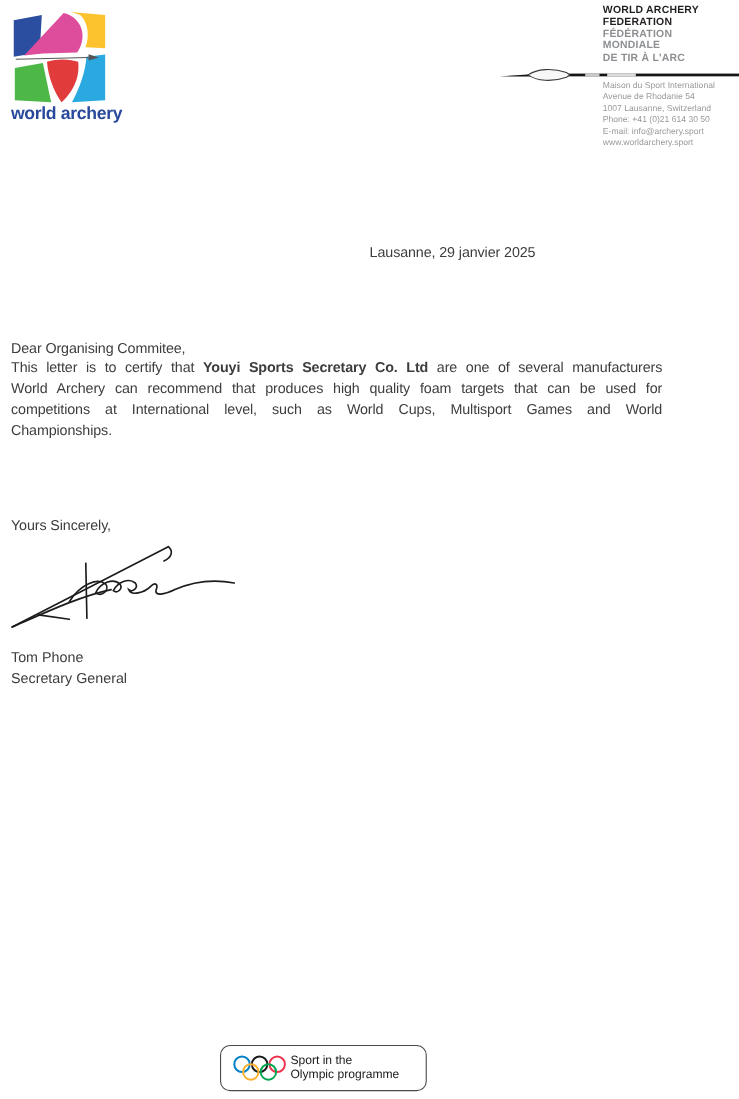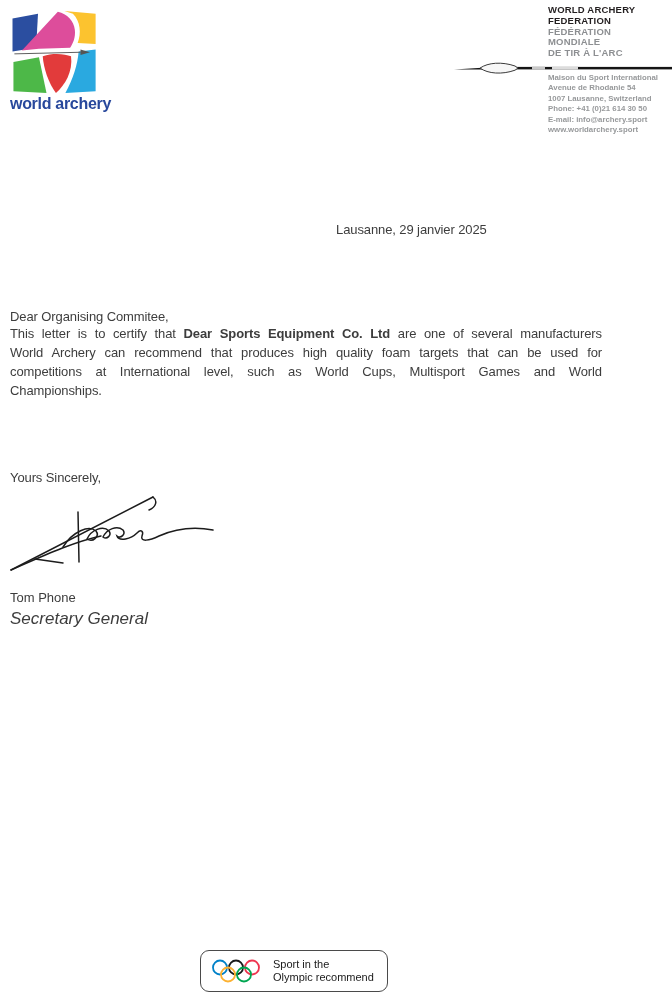--- a/index.html
+++ b/index.html
@@ -18,42 +18,42 @@
     left:10px;top:95px;width:110px;
     font-size:16px;font-weight:bold;letter-spacing:-0.3px;
     color:#28489c;
   }
   .org-block{left:548px;top:5px;width:120px;
     font-size:9.5px;font-weight:bold;line-height:10.8px;letter-spacing:0.2px;}
   .org-en{color:#231f20;}
   .org-fr{color:#8d8f92;}
   .addr-block{left:548px;top:73px;width:124px;
     font-size:7.8px;line-height:10.4px;color:#97999b;}
-  .addr-block div{white-space:nowrap;font-weight:bold;}
+  .addr-block div{white-space:nowrap;}
 
   
   .date-line{left:336px;top:220px;font-size:13px;}
   .body-text{font-size:13px;line-height:19px;letter-spacing:-0.1px;}
   .jline{
     left:10px;width:592px;height:19px;
     text-align:justify;text-align-last:justify;
     white-space:nowrap;
   }
   .lline{left:10px;}
   b{font-weight:bold;}
 
   .sig-name{left:10px;top:590px;font-size:13px;}
-  .sig-title{left:10px;top:609px;font-size:17px;font-style:italic;}
+  .sig-title{left:10px;top:609px;font-size:13px;}
 
   
   .olympic-badge{
     left:200px;top:950px;width:188px;height:42px;
     border:1.3px solid #4a4a4a;border-radius:9px;
     box-sizing:border-box;
-    display:flex;align-items:center;gap:11px;
+    display:flex;align-items:center;gap:2px;
     padding-left:9px;
   }
   .badge-text{font-size:11px;line-height:13.5px;color:#1a1a1a;}
 </style>
 </head>
 <body>
 
 <div class="page">
 
   <svg class="abs" style="left:10px;top:9px;" width="90" height="85" viewBox="0 0 90 90">
@@ -97,21 +97,21 @@
     <div>1007 Lausanne, Switzerland</div>
     <div>Phone: +41 (0)21 614 30 50</div>
     <div>E-mail: info@archery.sport</div>
     <div>www.worldarchery.sport</div>
   </div>
 
   <div class="abs date-line body-text">Lausanne, 29 janvier 2025</div>
 
   <div class="abs lline body-text" style="top:283px;margin-top:24px;">Dear Organising Commitee,</div>
 
-  <div class="abs jline body-text" style="top:324px;"><span>This letter is to certify that </span><b>Dear Sports Equipment Co. Ltd</b><span>  are one of several manufacturers</span></div>
+  <div class="abs jline body-text" style="top:324px;"><span>This letter is to certify that </span><b>Youyi Sports Secretary Co. Ltd</b><span>  are one of several manufacturers</span></div>
   <div class="abs jline body-text" style="top:362px;">competitions at International level, such as World Cups, Multisport Games and World</div>
   <div class="abs jline body-text" style="top:343px;">World Archery can recommend that produces high quality foam targets that can be used for</div>
   <div class="abs lline body-text" style="top:381px;">Championships.</div>
 
 
   <div class="abs lline body-text" style="top:468px;">Yours Sincerely,</div>
 
   <svg class="abs" style="left:5px;top:485px;" width="210" height="90" viewBox="0 0 210 90">
     <g fill="none" stroke="#1c1c1c" stroke-width="1.5" stroke-linecap="round">
       <path d="M6,85 L148,12"></path>
@@ -131,17 +131,17 @@
       <g fill="none" stroke-width="1.8">
         <circle cx="10" cy="9.5" r="7" stroke="#0081c8"></circle>
         <circle cx="26" cy="9.5" r="7" stroke="#1a1a1a"></circle>
         <circle cx="42" cy="9.5" r="7" stroke="#ee334e"></circle>
         <circle cx="18" cy="16.5" r="7" stroke="#fcb131"></circle>
         <circle cx="34" cy="16.5" r="7" stroke="#00a651"></circle>
       </g>
     </svg>
     <div class="badge-text">
       <div>Sport in the</div>
-      <div>Olympic recommend</div>
+      <div>Olympic programme</div>
     </div>
   </div>
 
 </div>
 
 </body></html>

